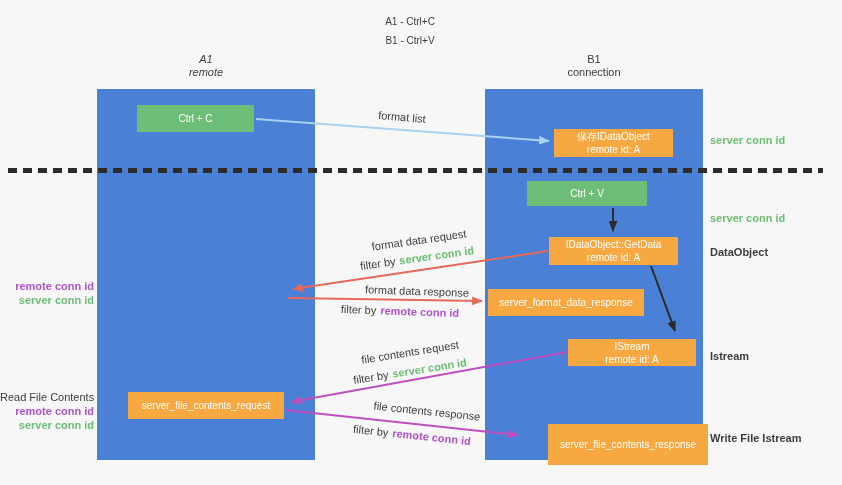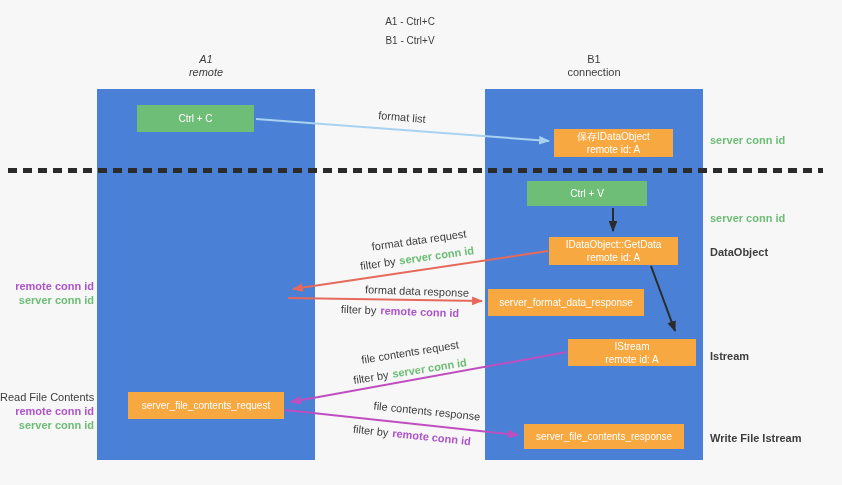--- a/index.html
+++ b/index.html
@@ -145,21 +145,21 @@
 
   <div class="box orange" style="left:568px;top:339px;width:128px;height:27px">
     <div>IStream</div>
     <div>remote id: A</div>
   </div>
 
   <div class="box orange" style="left:128px;top:392px;width:156px;height:27px">
     <div>server_file_contents_request</div>
   </div>
 
-  <div class="box orange" style="left:524px;top:424px;width:160px;height:25px">
+  <div class="box orange" style="left:548px;top:424px;width:160px;height:41px">
     <div>server_file_contents_response</div>
   </div>
 
   <div class="flow-label" style="left:402px;top:117px;transform:translate(-50%,-50%) rotate(5deg)">format list</div>
 
   <div class="flow-label" style="left:419px;top:240px;transform:translate(-50%,-50%) rotate(-8deg)">format data request</div>
   <div class="flow-label" style="left:417px;top:258px;transform:translate(-50%,-50%) rotate(-8deg)">
     <span>filter by</span><span class="key green">server conn id</span>
   </div>
 

